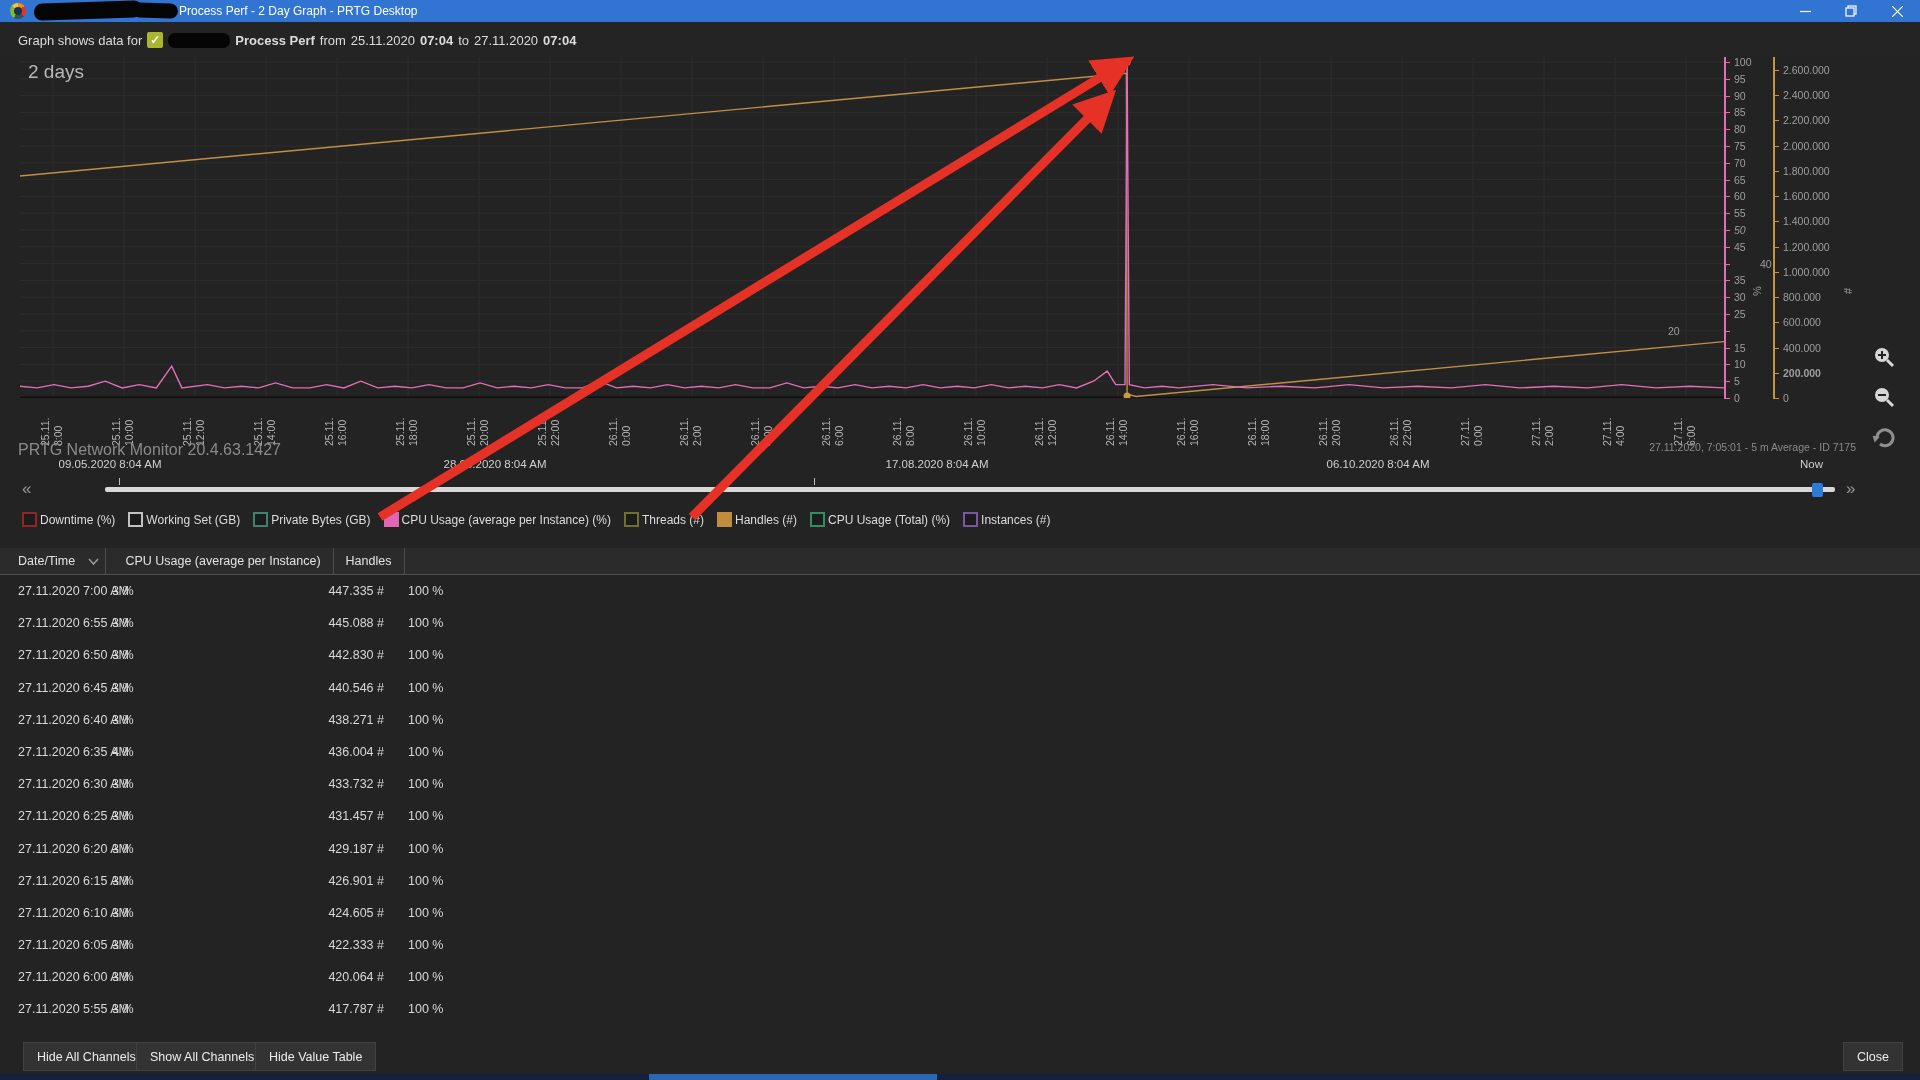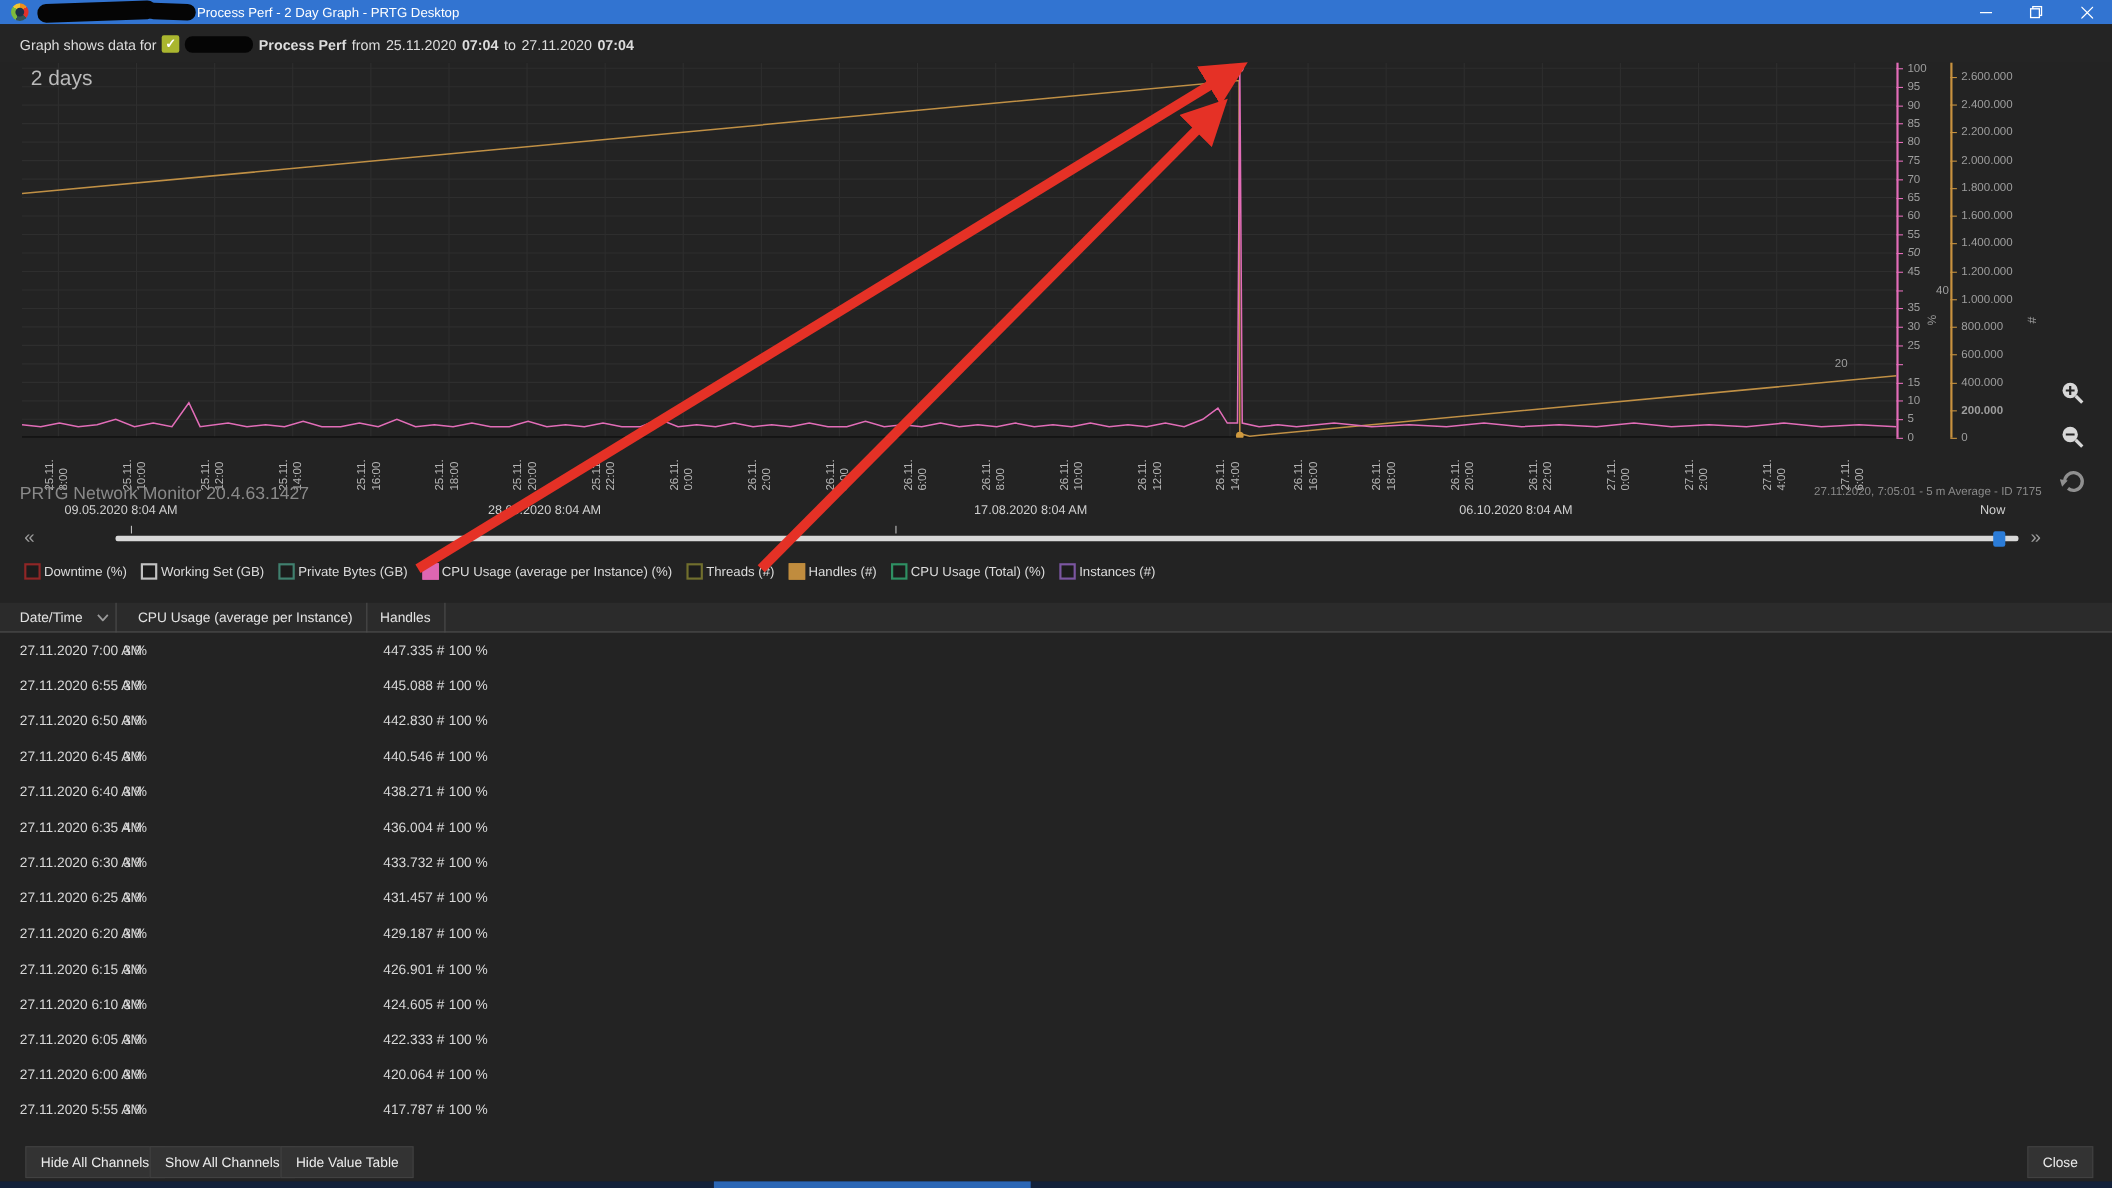--- a/index.html
+++ b/index.html
@@ -54,21 +54,21 @@
   
   .vtable { position:absolute; left:0; top:548px; width:1920px; }
   .thead { position:absolute; left:0; top:0; width:1920px; height:27px; background:#2b2b2b;
     border-bottom:1px solid #4f4f4f; color:#e2e2e2; font-size:12.5px; }
   .th { position:absolute; top:6px; }
   .colsep { position:absolute; top:0; width:1px; height:27px; background:#4d4d4d; }
   .rows { position:absolute; left:0; top:27px; width:1920px; }
   .trow { position:relative; height:32.2px; color:#d8d8d8; font-size:12.5px; }
   .trow span { position:absolute; top:9px; }
   .c-date { left:18px; } .c-cpu { left:112px; }
-  .c-hand { left:304px; width:100px; text-align:right; } .c-cov { left:408px;text-align:center; }
+  .c-hand { left:284px; width:100px; text-align:right; } .c-cov { left:408px;text-align:center; }
   
   .footer { position:absolute; left:0; top:1030px; width:1920px; height:45px; background:#232323; }
   .fbtn { position:absolute; top:12px; height:29px; background:#333333; border:1px solid #414141;
     color:#ececec; font-size:12.5px; display:flex; align-items:center; justify-content:center; padding:0 13px; }
   .strip { position:absolute; left:0; top:1074px; width:1920px; height:6px; background:#13213a; }
   .strip-hi { position:absolute; left:649px; top:0; width:288px; height:6px; background:#2b66b5; }
   
   #arrows { position:absolute; left:0; top:0; width:1920px; height:1080px; pointer-events:none; z-index:50; }
 </style>
 </head>

